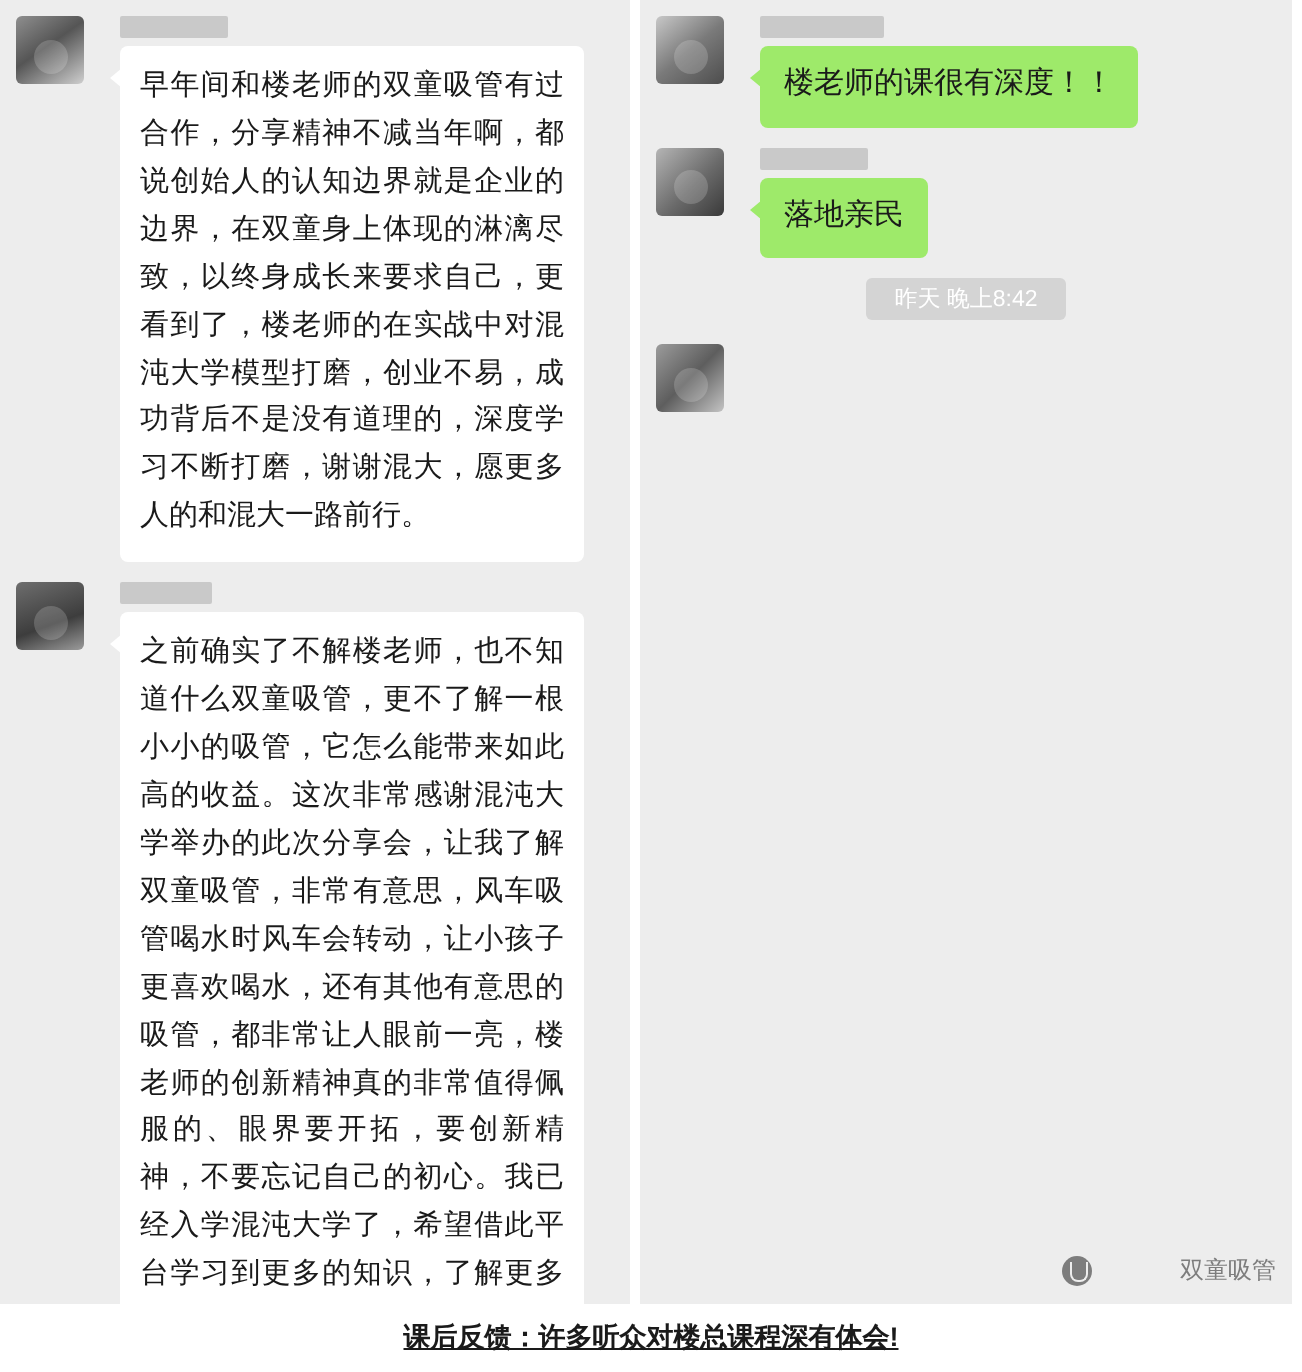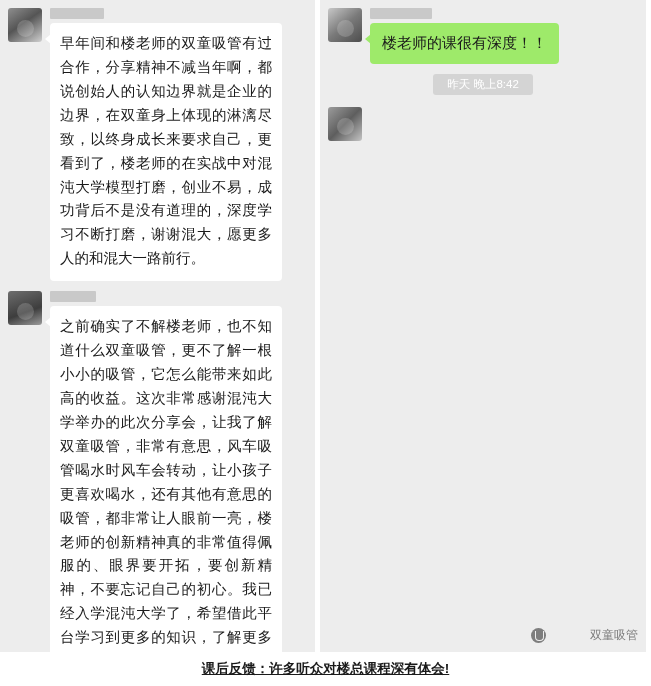--- a/index.html
+++ b/index.html
@@ -75,21 +75,21 @@
     margin-left: -8px;
     margin-top: -6px;
     border-radius: 50%;
     background: rgba(255,255,255,0.18);
   }
 
   .bubble-col {
     display: flex;
     flex-direction: column;
     max-width: 232px;
-    margin-left: 8px;
+    margin-left: 18px;
   }
   .namebar {
     height: 11px;
     width: 54px;
     background: #c9c9c9;
     border-radius: 1px;
     margin-bottom: 4px;
   }
   .namebar.w2 { width: 46px; }
   .namebar.w3 { width: 62px; }
@@ -112,20 +112,21 @@
     left: -5px;
     top: 11px;
     width: 0;
     height: 0;
     border-top: 5px solid transparent;
     border-bottom: 5px solid transparent;
     border-right: 6px solid #ffffff;
   }
   .bubble.green {
     background: #9eea6a;
+    font-family: Liberation Mono, monospace;
   }
   .bubble.green:before {
     border-right-color: #9eea6a;
   }
   .bubble.small {
     font-size: 15px;
     line-height: 1.5;
     padding: 9px 12px;
     white-space: nowrap;
   }
@@ -227,20 +228,29 @@
         <div class="msg">
           <div class="avatar a4">
               <div class="avatar-face"></div>
             </div>
           <div class="bubble-col">
             <div class="namebar w3"></div>
             <div class="bubble green small">楼老师的课很有深度！！</div>
           </div>
         </div>
 
+        <div class="msg">
+          <div class="avatar a5">
+              <div class="avatar-face"></div>
+            </div>
+          <div class="bubble-col">
+            <div class="namebar"></div>
+            <div class="bubble green small">落地亲民</div>
+          </div>
+        </div>
 
         <div class="timestamp">
           <span>昨天 晚上8:42</span>
         </div>
 
         <div class="msg">
           <div class="avatar a6">
               <div class="avatar-face"></div>
             </div>
         </div>

